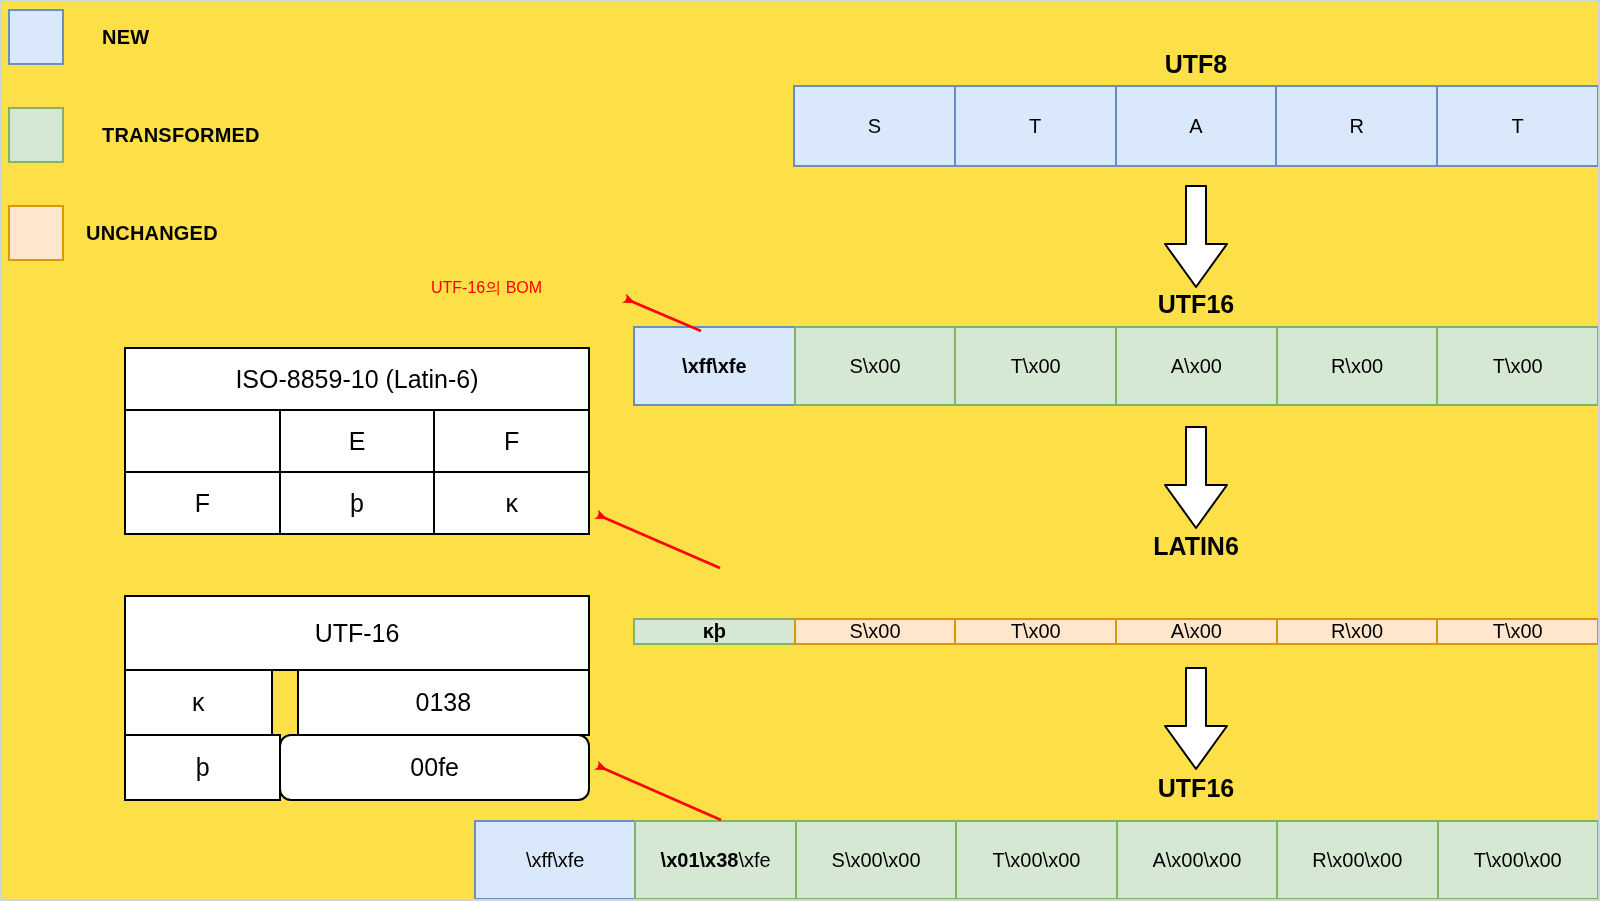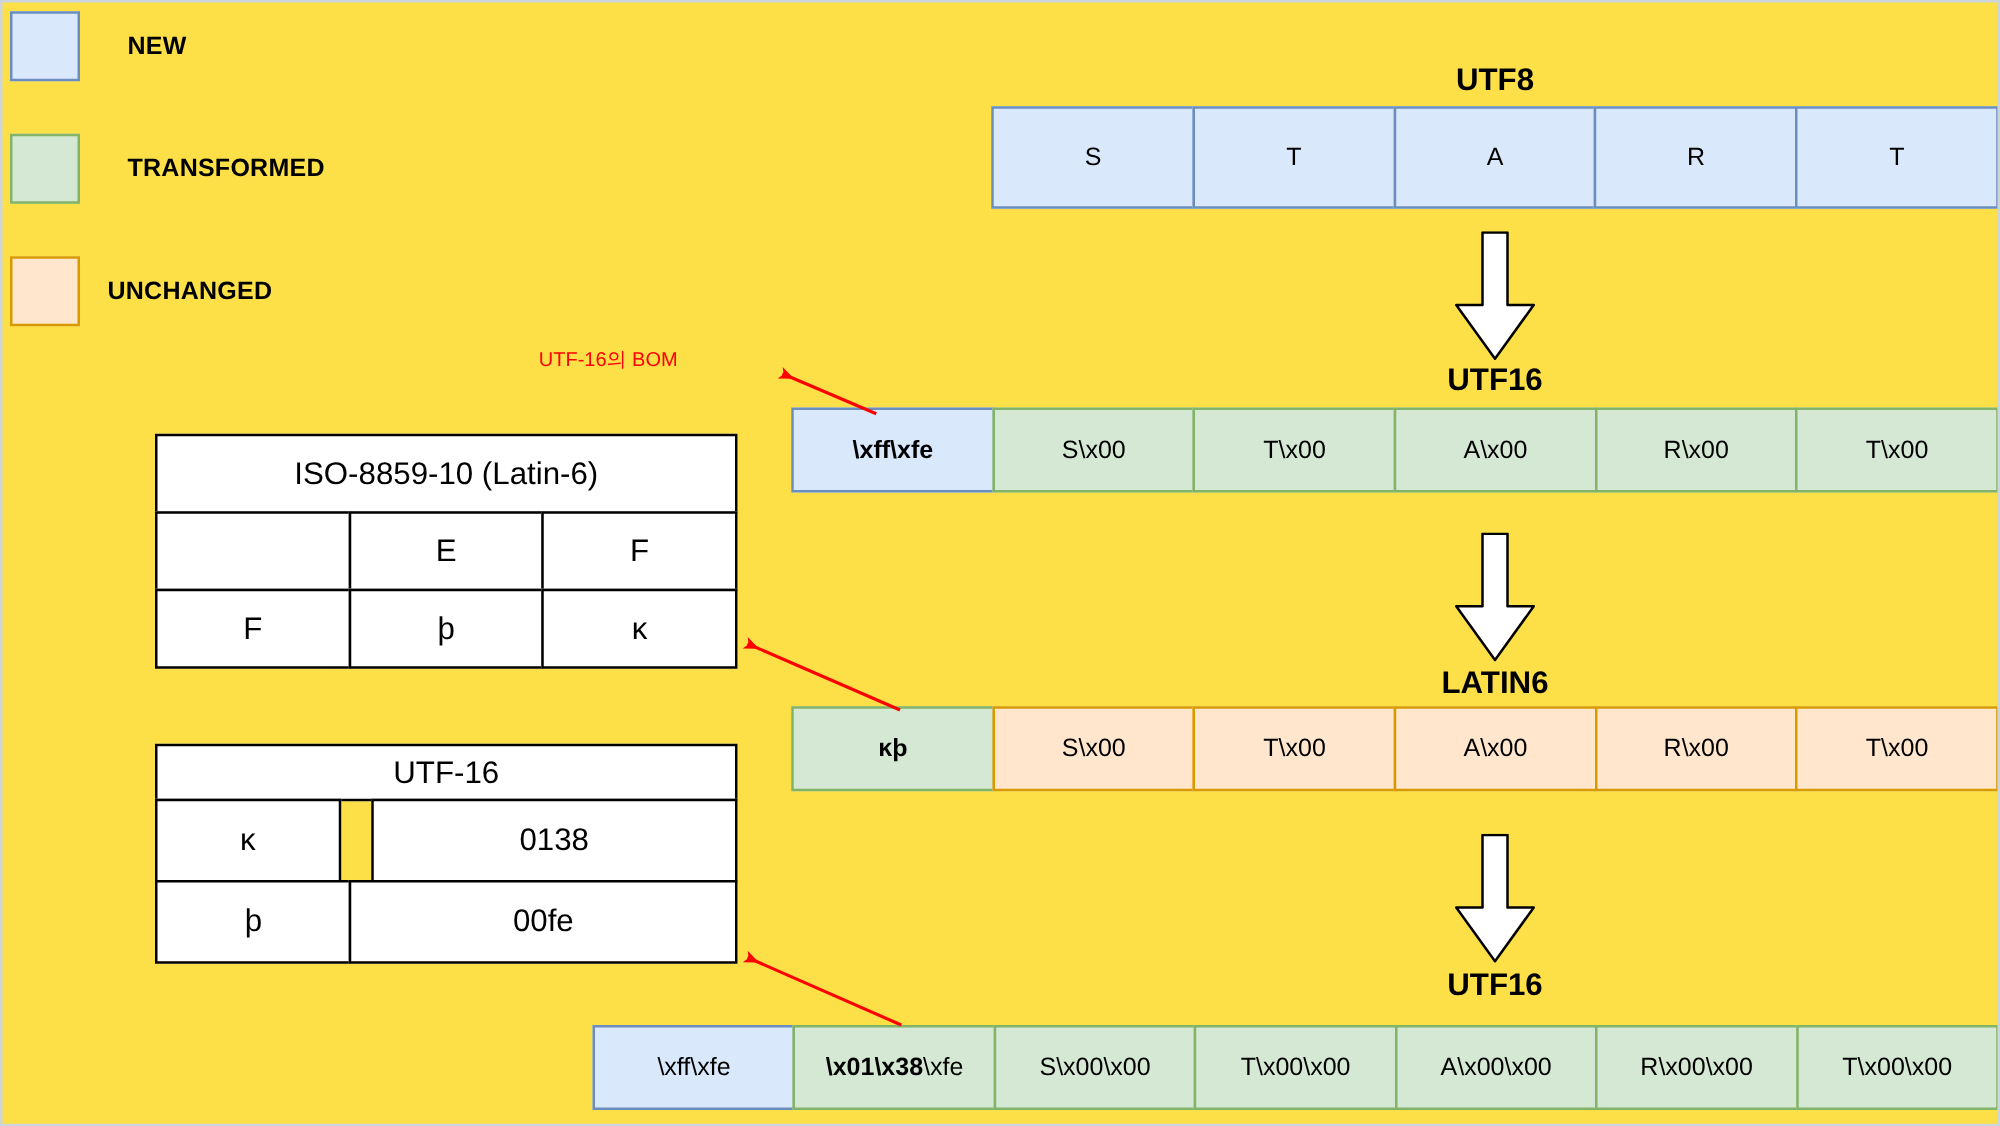--- a/index.html
+++ b/index.html
@@ -14,21 +14,21 @@
   .swatch.new{background:var(--new-fill,#dae8fc); border-color:var(--new-stroke,#6c8ebf);}
   .swatch.transformed{background:var(--transformed-fill,#d5e8d4); border-color:var(--transformed-stroke,#82b366);}
   .swatch.unchanged{background:var(--unchanged-fill,#ffe6cc); border-color:var(--unchanged-stroke,#d79b00);}
   .legend-label{margin-left:38px; font-size:20px; font-weight:700; letter-spacing:.2px;}
   
   .stage-title{
     position:absolute; left:1094px; width:200px; text-align:center;
     font-size:25px; font-weight:700;
   }
   
-  .enc-row{position:absolute; display:flex; height:68px;}
+  .enc-row{position:absolute; display:flex; height:80px;}
   .cell{
     flex:1 1 0; box-sizing:border-box; border:2px solid #000;
     display:flex; align-items:center; justify-content:center;
     font-size:20px; white-space:nowrap;
   }
   .cell + .cell{margin-left:-2px;}
   .cell.bold{font-weight:700;}
   .cell b{font-weight:700;}
   .cell.new{background:var(--new-fill,#dae8fc); border-color:var(--new-stroke,#6c8ebf);}
   .cell.transformed{background:var(--transformed-fill,#d5e8d4); border-color:var(--transformed-stroke,#82b366);}
@@ -38,21 +38,21 @@
   .trow{display:flex;}
   .trow + .trow{margin-top:-2px;}
   .tcell{
     box-sizing:border-box; border:2px solid #000; background:#fff;
     display:flex; align-items:center; justify-content:center;
     font-size:25px; height:64px;
   }
   .tcell + .tcell{margin-left:-2px;}
   .thead .tcell{flex:1 1 0;}
   .dtable-utf16 .tcell{height:67px;}
-  .dtable-utf16 .thead .tcell{height:46px;}
+  .dtable-utf16 .thead .tcell{height:76px;}
   
   .down-arrow{position:absolute; width:66px; height:104px;}
   
   .red-note{
     position:absolute; left:429px; top:276px; font-size:16px;
     color:var(--red,#ff0000); white-space:nowrap;
   }
   .overlay{position:absolute; left:0; top:0; width:1600px; height:901px; pointer-events:none;}
 </style>
 </head>
@@ -94,21 +94,21 @@
       <div class="cell transformed">A\x00</div>
       <div class="cell transformed">R\x00</div>
       <div class="cell transformed">T\x00</div>
     </div>
 
   <svg class="down-arrow" style="left:1161px; top:424px;" viewBox="0 0 66 104">
     <polygon points="23,1 43,1 43,59 64,59 33,102 2,59 23,59" fill="#ffffff" stroke="#000000" stroke-width="2" stroke-linejoin="round"></polygon>
   </svg>
 
   <div class="stage-title" style="top:530px;">LATIN6</div>
-  <div class="enc-row" style="left:631px; top:563px; width:966px;">
+  <div class="enc-row" style="left:631px; top:563px; width:966px;align-items:flex-end;">
       <div class="cell transformed bold">ĸþ</div>
       <div class="cell unchanged">S\x00</div>
       <div class="cell unchanged">T\x00</div>
       <div class="cell unchanged">A\x00</div>
       <div class="cell unchanged">R\x00</div>
       <div class="cell unchanged">T\x00</div>
     </div>
 
   <svg class="down-arrow" style="left:1161px; top:665px;" viewBox="0 0 66 104">
     <polygon points="23,1 43,1 43,59 64,59 33,102 2,59 23,59" fill="#ffffff" stroke="#000000" stroke-width="2" stroke-linejoin="round"></polygon>
@@ -143,21 +143,21 @@
   <div class="dtable dtable-utf16" style="left:122px; top:593px;">
       <div class="trow thead">
         <div class="tcell">UTF-16</div>
       </div>
       <div class="trow">
         <div class="tcell" style="flex: 1 1 0px;">ĸ</div>
         <div class="tcell" style="flex: 2 1 0px; margin-left: 24px;">0138</div>
       </div>
       <div class="trow">
         <div class="tcell" style="flex: 1 1 0px;">þ</div>
-        <div class="tcell" style="flex: 2 1 0px;">00fe</div>
+        <div class="tcell" style="flex: 2 1 0px; border-radius: 12px;">00fe</div>
       </div>
     </div>
 
   <div class="red-note">UTF-16의 BOM</div>
 
   <svg class="overlay" viewBox="0 0 1600 901">
     <defs>
       <marker id="redhead" markerWidth="12" markerHeight="10" refX="10" refY="5" orient="auto" markerUnits="userSpaceOnUse">
         <path d="M12,0 L0,5 L12,10 L9,5 Z" fill="#ff0000"></path>
       </marker>

